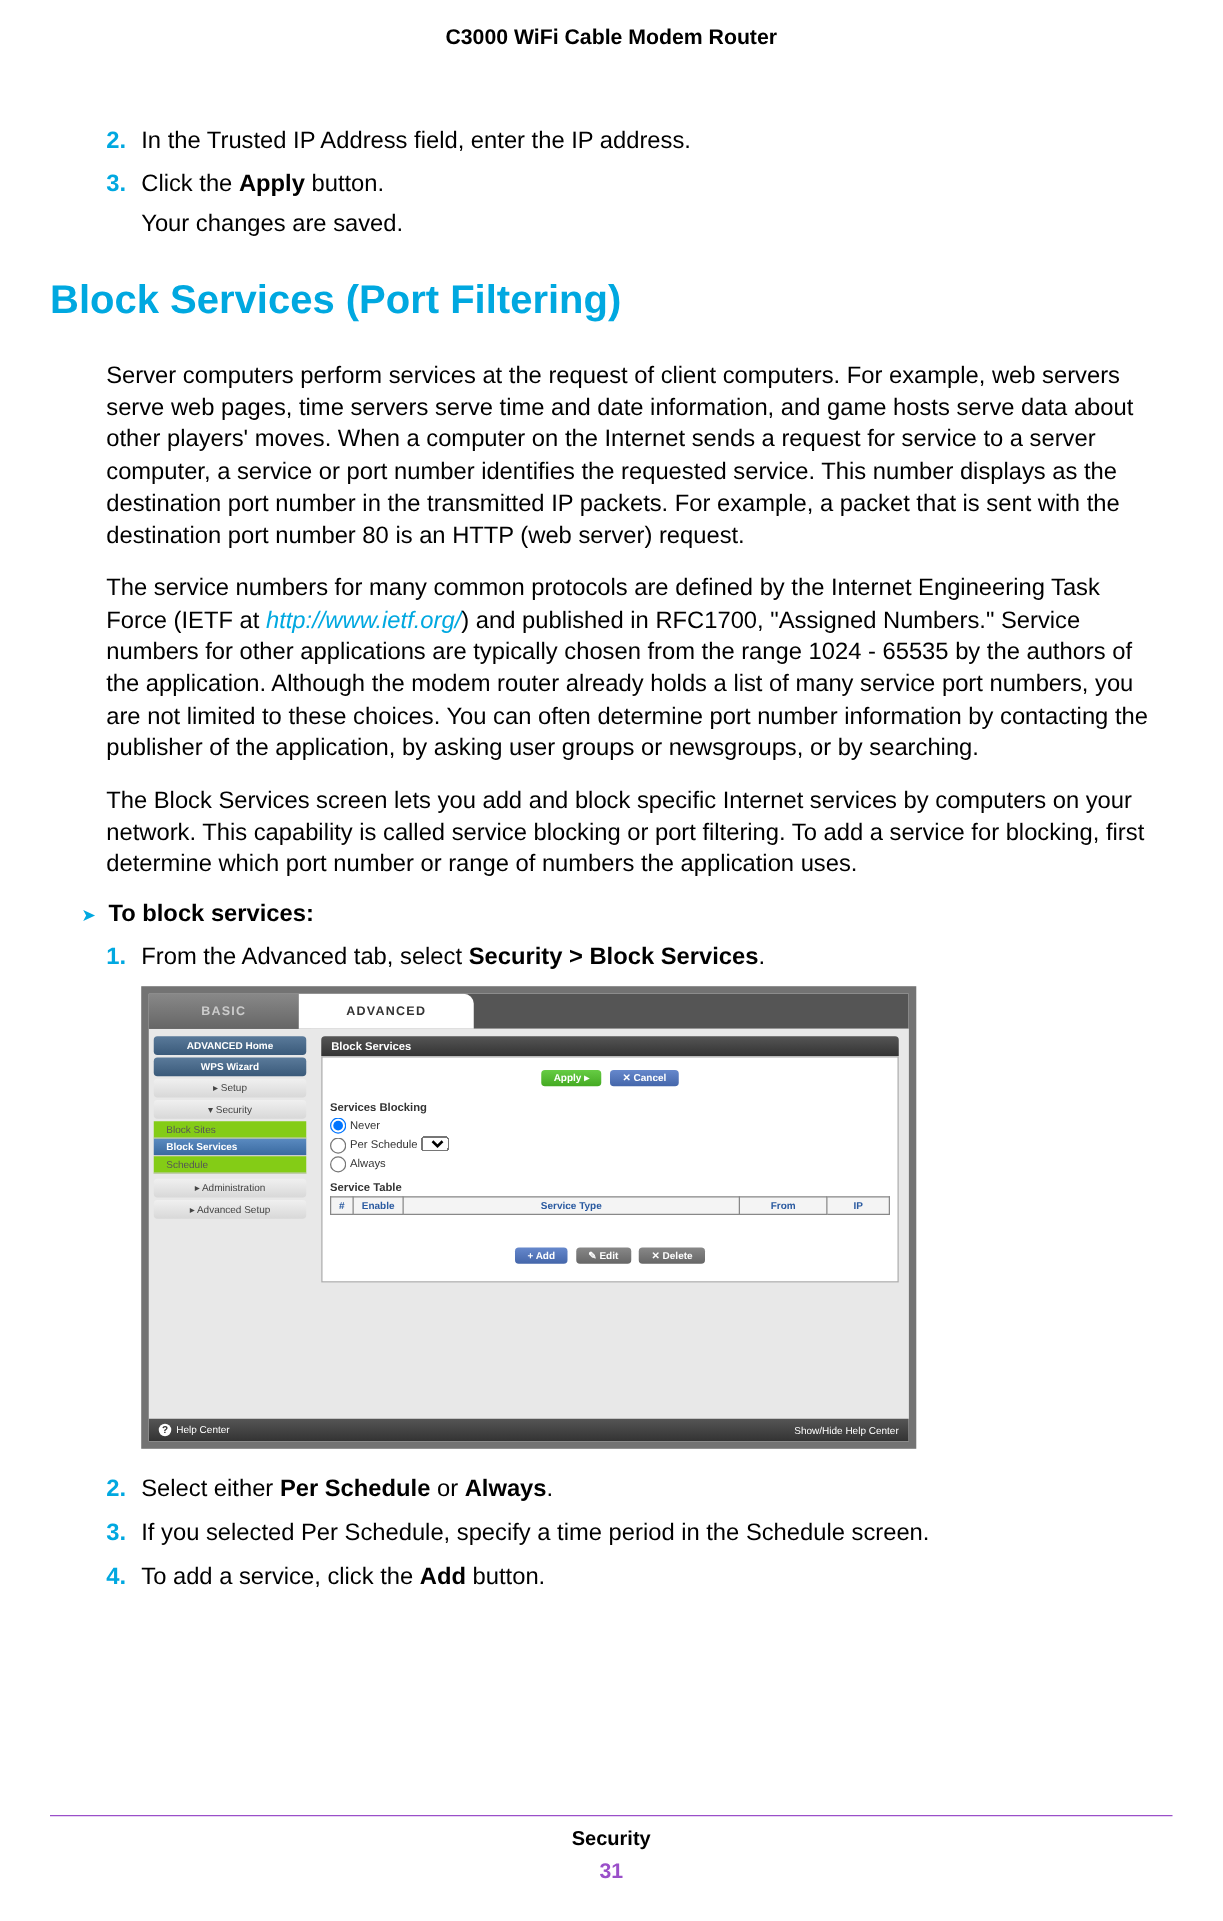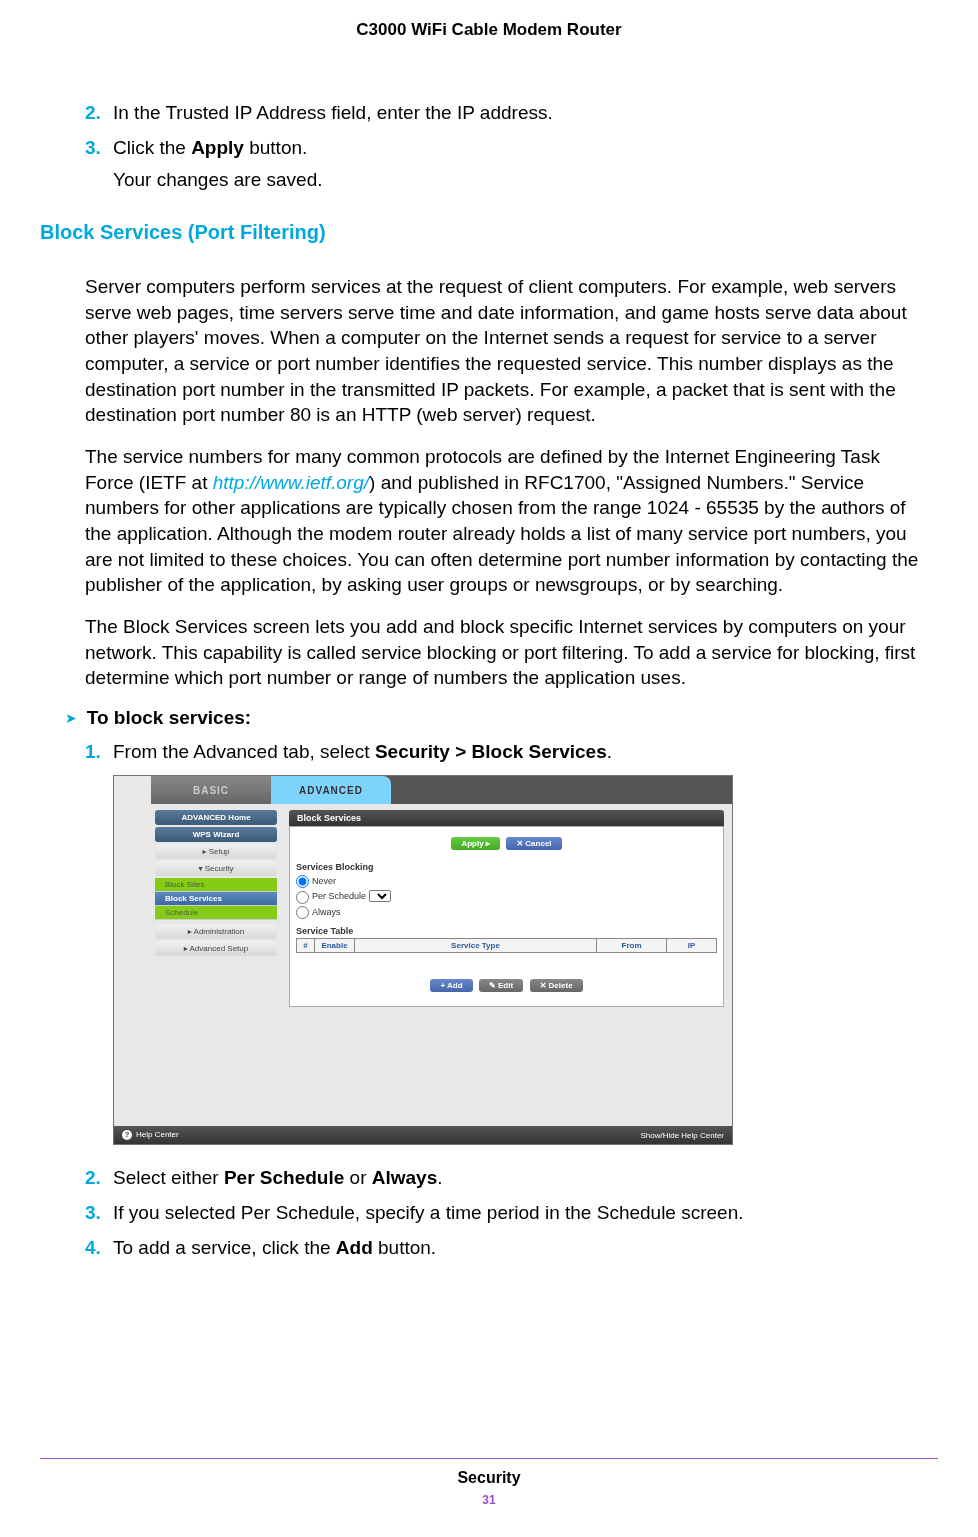--- a/index.html
+++ b/index.html
@@ -36,21 +36,21 @@
     }
     .num-line .txt { flex: 1; }
     .sub-text {
       margin-left: 28px;
       font-size: 19px;
       margin-top: 6px;
       margin-bottom: 20px;
     }
     h1.section-heading {
       color: #00a8e0;
-      font-size: 20px;
+      font-size: 32px;
       font-weight: bold;
       margin: 30px 0 30px -45px;
     }
     .para {
       font-size: 19px;
       line-height: 1.35;
       margin-bottom: 16px;
     }
     .para a.link { color: #00a8e0; font-style: italic; text-decoration: none; }
     .proc-head {
@@ -67,46 +67,45 @@
     }
     .proc-head .pt { font-weight: bold; }
     .bold { font-weight: bold; }
     
     
     .screenshot {
       width: 620px;
       height: 370px;
       background: #e8e8e8;
       margin: 10px 0 20px 28px;
-      border: 1px solid #737373;
+      border: 6px solid #737373;
       font-size: 9px;
       color: #333;
       position: relative;
       overflow: hidden;
-      padding-left: 37px;
     }
     .ss-tabs {
       display: flex;
       height: 28px;
       background: #555;
     }
     .ss-tab-basic {
       width: 120px;
       background: linear-gradient(#888, #666);
       color: #ccc;
       display: flex;
       align-items: center;
       justify-content: center;
       font-weight: bold;
       font-size: 10px;
       letter-spacing: 1px;
     }
     .ss-tab-adv {
-      width: 120px;
-      background: #7dd3fc;
+      width: 140px;
+      background: #ffffff;
       color: #333;
       display: flex;
       align-items: center;
       justify-content: center;
       font-weight: bold;
       font-size: 10px;
       border-top-right-radius: 8px;
       letter-spacing: 1px;
     }
     .ss-body {
@@ -243,21 +242,21 @@
       border-top: 1.5px solid #9a4fc9;
       margin: 0 40px 10px;
     }
     .page-footer .footer-label {
       font-weight: bold;
       font-size: 16px;
     }
     .page-footer .page-num {
       color: #9a4fc9;
       font-weight: bold;
-      font-size: 12px;
+      font-size: 17px;
       margin-top: 6px;
     }
   </style>
 </head>
 <body>
 
 <div class="header-title">C3000 WiFi Cable Modem Router</div>
 
 <div class="content-area">
 

